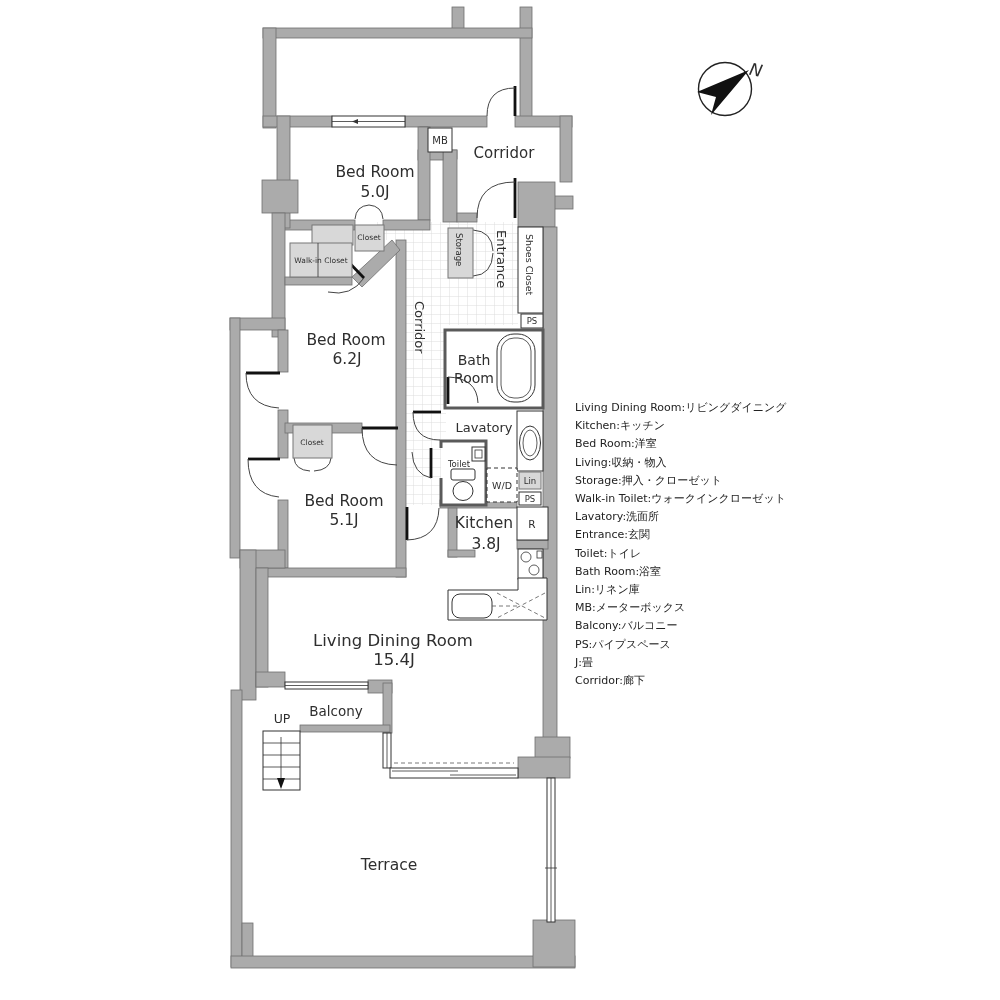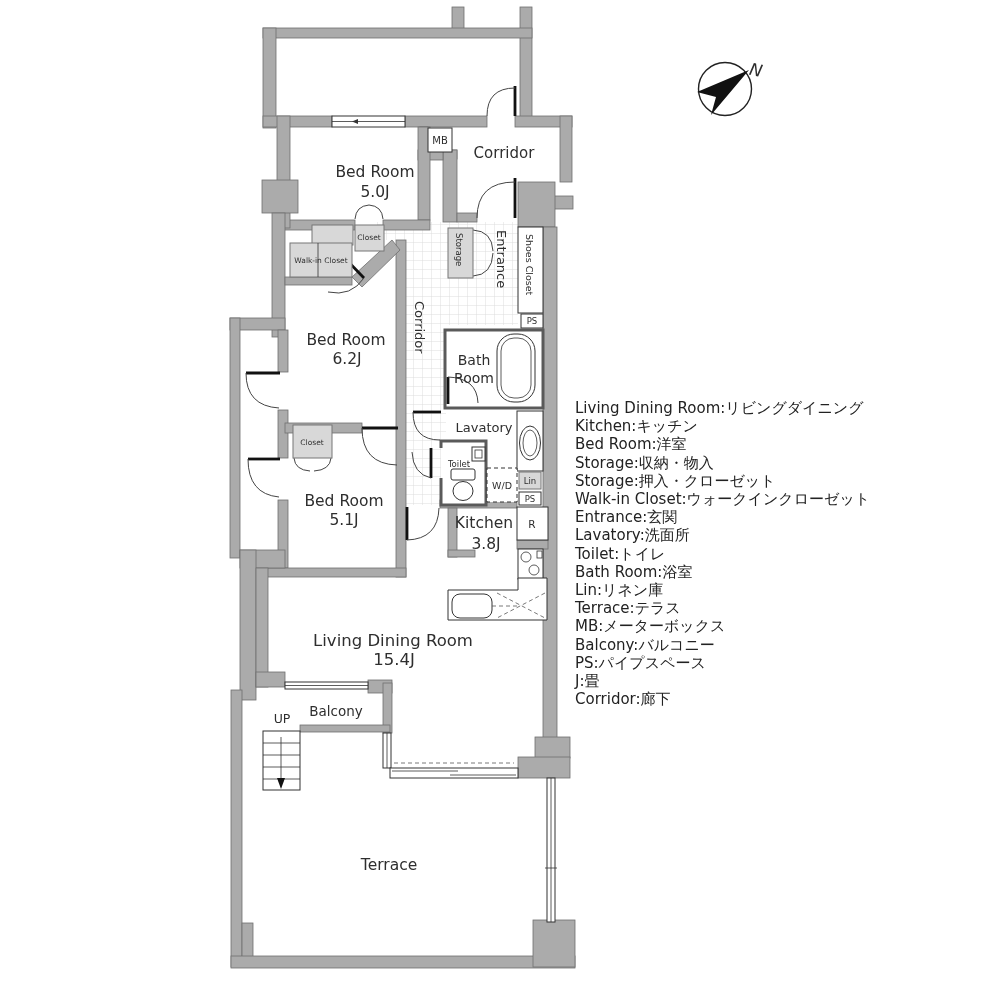--- a/index.html
+++ b/index.html
@@ -14,21 +14,21 @@
   .arc{fill:none;stroke:#444;stroke-width:1;}
   .leaf{fill:none;stroke:#111;stroke-width:2.8;}
   .win{fill:#ffffff;stroke:#333;stroke-width:1;}
   .thin{fill:none;stroke:#333;stroke-width:0.8;}
   .dash{fill:none;stroke:#555;stroke-width:0.8;stroke-dasharray:4 3;}
   .t{fill:#2e2e2e;}
   .t15{font-size:15.5px;} .t16{font-size:16.5px;} .t14{font-size:14px;} .t13{font-size:13px;}
   .t12{font-size:12.5px;} .t10{font-size:10px;} .t9{font-size:9.5px;} .t8{font-size:8.5px;} .t7{font-size:7.5px;}
   .mid{text-anchor:middle;}
   .legend{position:absolute;left:575px;top:399px;width:420px;color:#222;
-          font-size:15px;line-height:18.2px;white-space:nowrap;}
+          font-size:11px;line-height:18.2px;white-space:nowrap;}
 </style>
 </head>
 <body>
 
 <div class="canvas">
 
 <svg viewBox="0 0 1000 1000" width="1000" height="1000">
   <defs>
     <pattern id="tiles" width="9" height="9" patternUnits="userSpaceOnUse">
       <rect width="9" height="9" fill="#ffffff"></rect>
@@ -217,28 +217,27 @@
     <text class="t mid" font-size="13.5" x="336" y="716">Balcony</text>
     <text class="t t12 mid" x="282" y="723">UP</text>
     <text class="t t15 mid" x="389" y="870">Terrace</text>
   </g>
 </svg>
 
   <div class="legend">
     <div>Living Dining Room:リビングダイニング</div>
     <div>Kitchen:キッチン</div>
     <div>Bed Room:洋室</div>
-    <div>Storage:収納・物入</div>
+    <div>Living:収納・物入</div>
     <div>Storage:押入・クローゼット</div>
-    <div>Walk-in Closet:ウォークインクローゼット</div>
+    <div>Walk-in Toilet:ウォークインクローゼット</div>
+    <div>Lavatory:洗面所</div>
     <div>Entrance:玄関</div>
-    <div>Lavatory:洗面所</div>
     <div>Toilet:トイレ</div>
     <div>Bath Room:浴室</div>
     <div>Lin:リネン庫</div>
-    <div>Terrace:テラス</div>
     <div>MB:メーターボックス</div>
     <div>Balcony:バルコニー</div>
     <div>PS:パイプスペース</div>
     <div>J:畳</div>
     <div>Corridor:廊下</div>
   </div>
 </div>
 
 </body></html>

